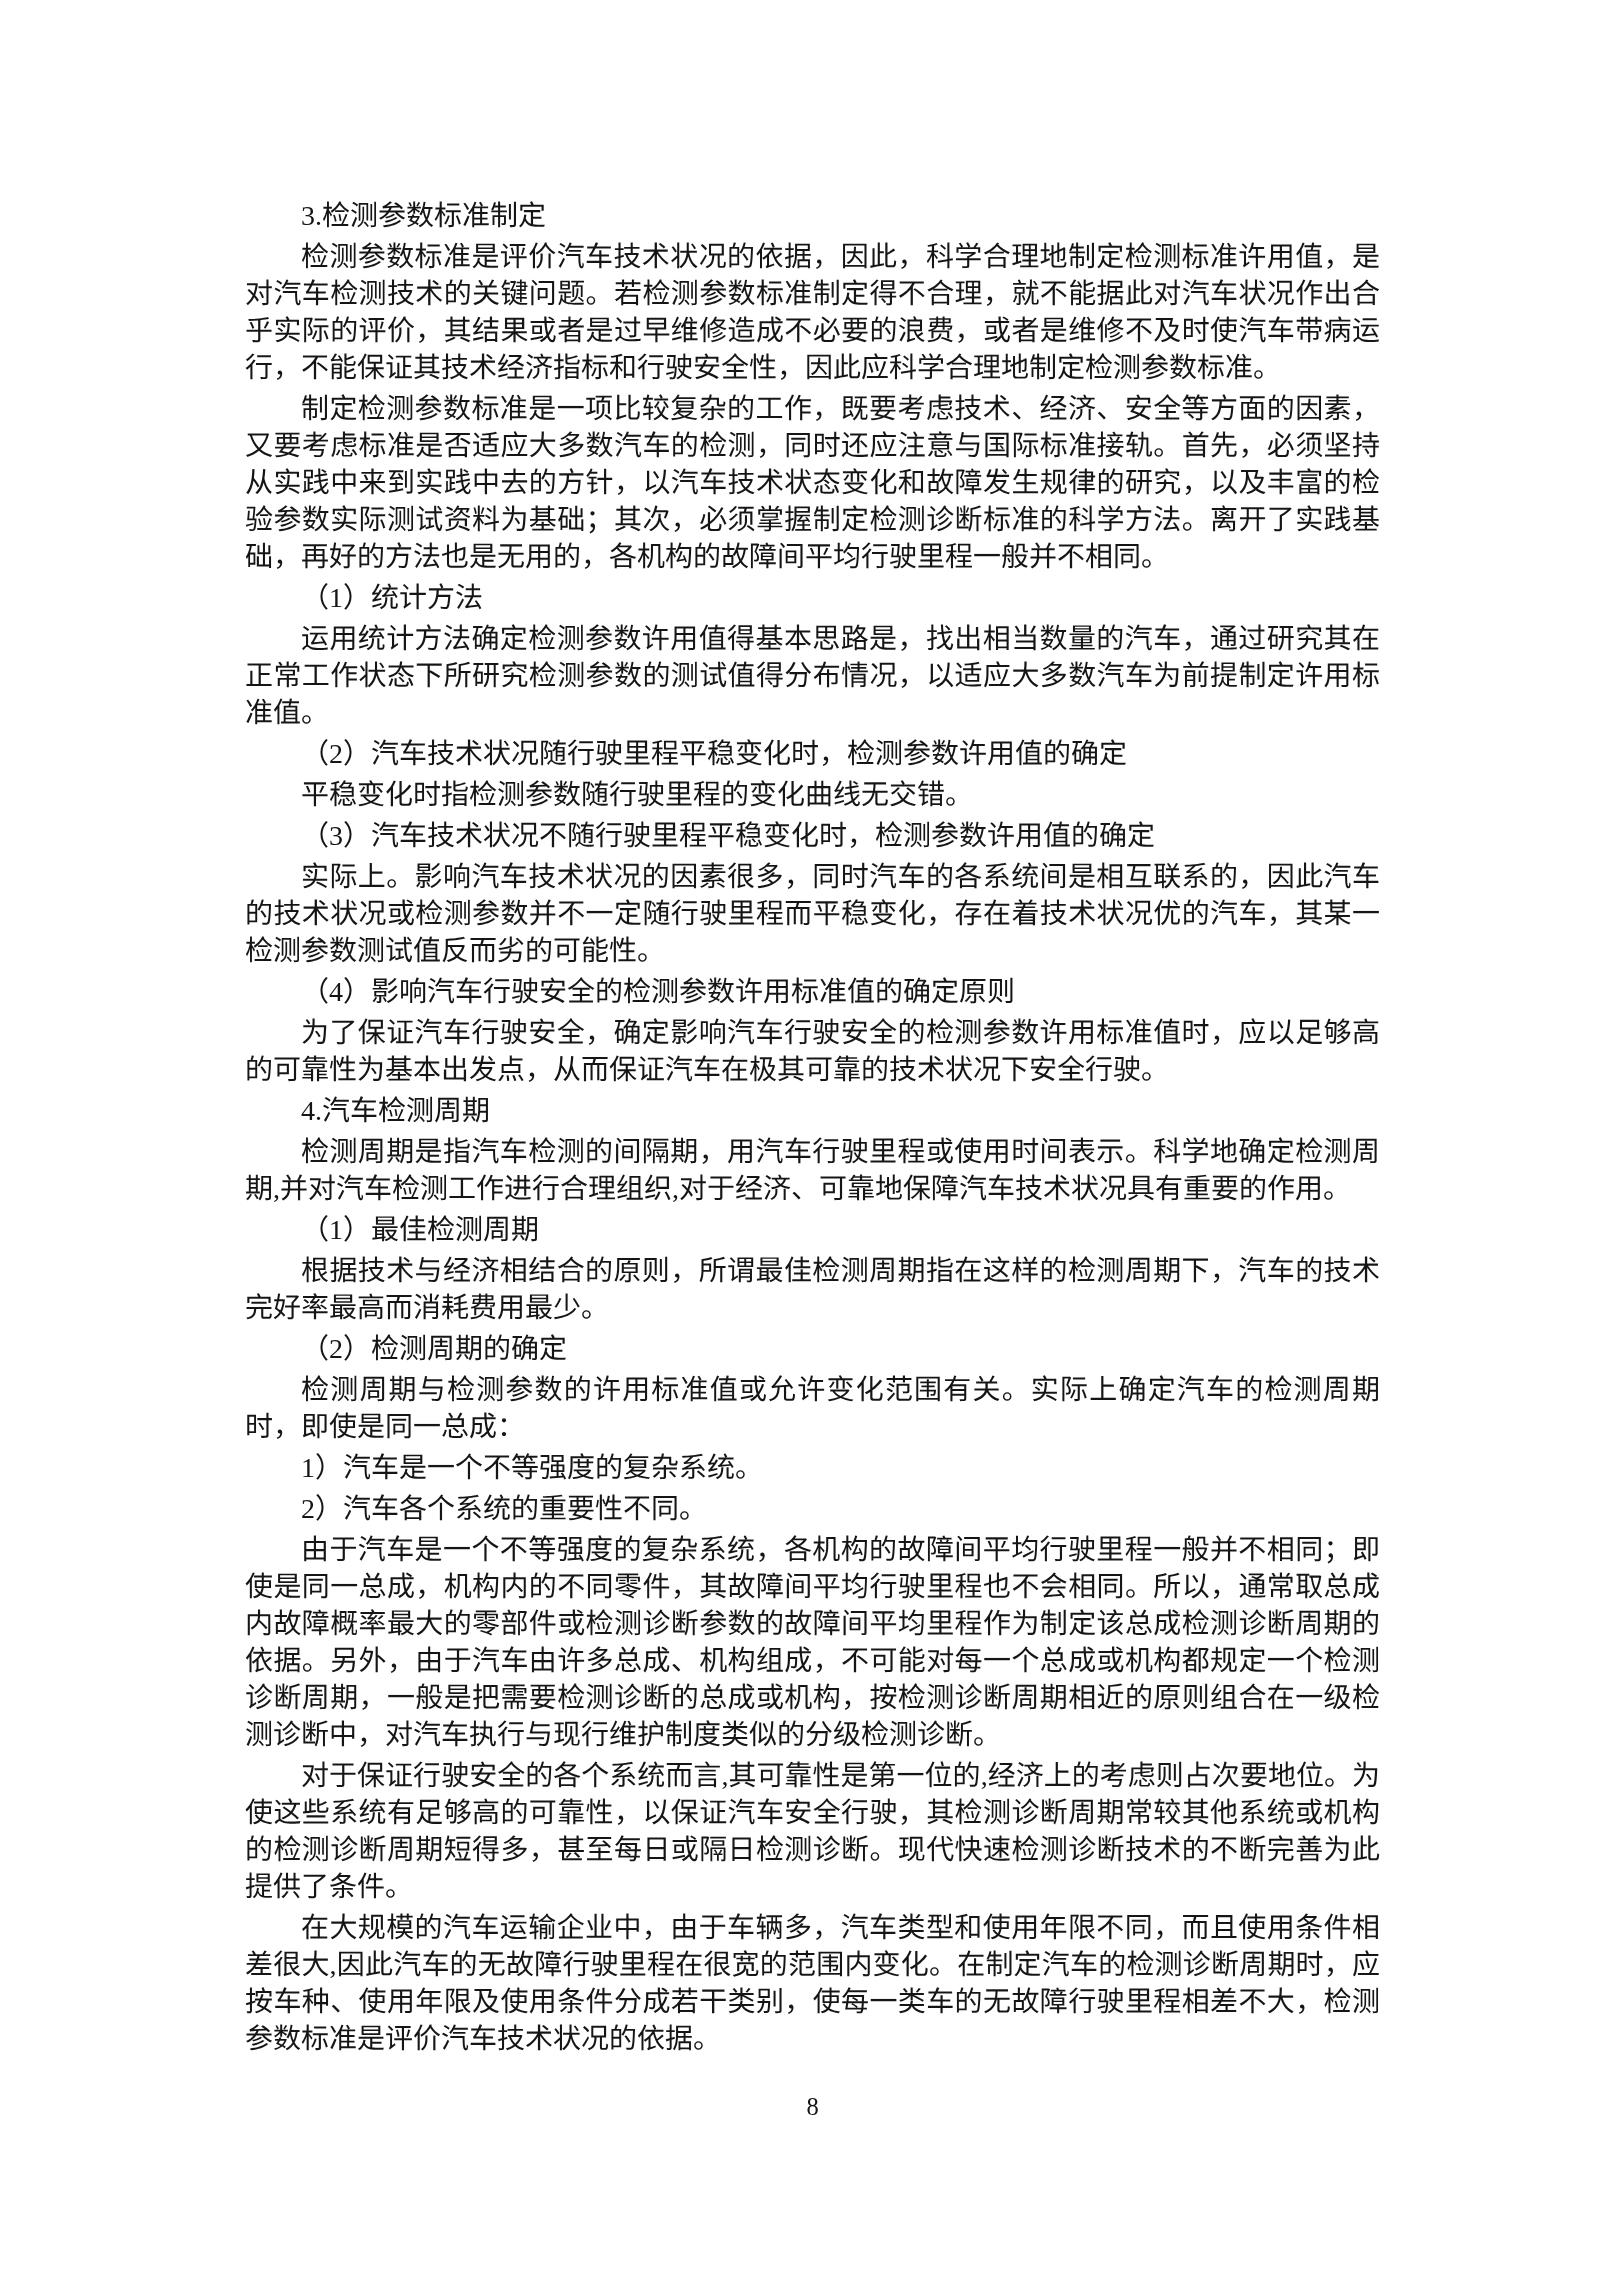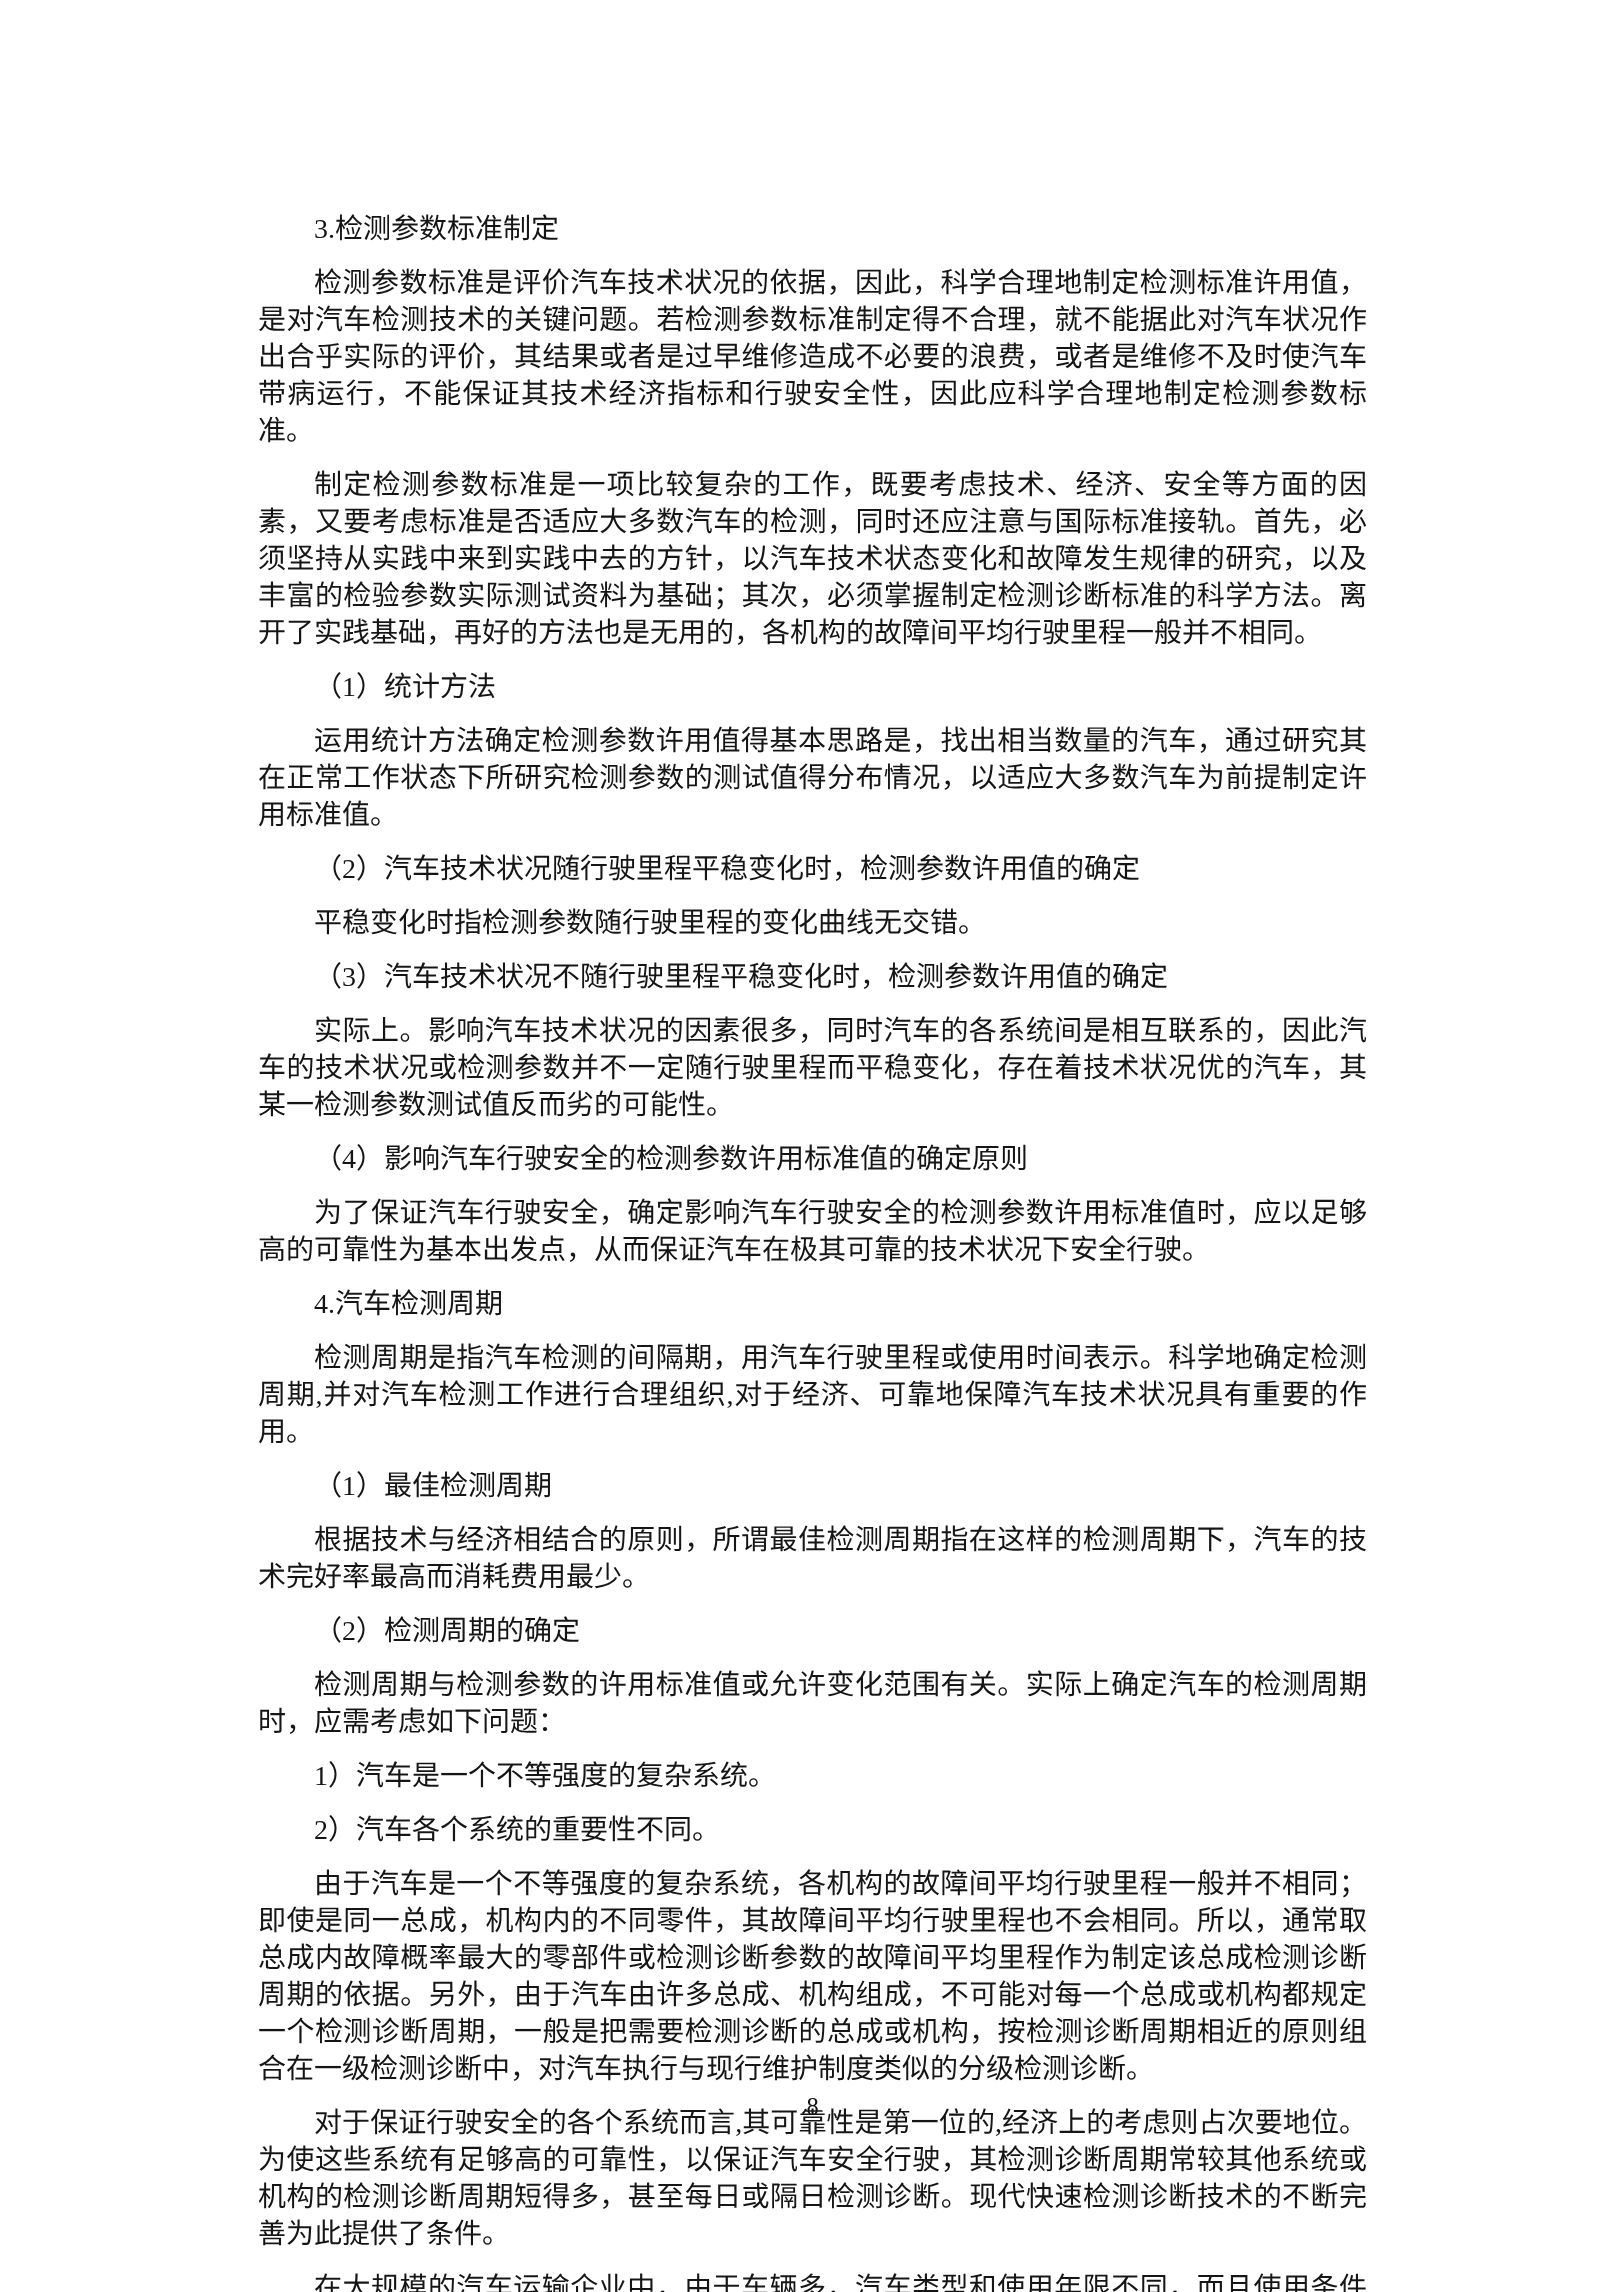--- a/index.html
+++ b/index.html
@@ -15,21 +15,21 @@
     overflow: hidden;
     font-family: "Liberation Serif", "DejaVu Serif", serif;
   }
   .content {
     position: absolute;
     left: 241px;
     top: 193px;
     width: 1143px;
   }
   .content p {
-    margin: 17px;
+    margin: 4px;
     padding: 0;
     font-size: 28px;
     line-height: 37px;
     color: #151515;
     text-align: justify;
     text-indent: 2em;
     word-break: break-all;
     letter-spacing: 0;
   }
   .page-number {
@@ -57,21 +57,21 @@
     <p>平稳变化时指检测参数随行驶里程的变化曲线无交错。</p>
     <p>（3）汽车技术状况不随行驶里程平稳变化时，检测参数许用值的确定</p>
     <p>实际上。影响汽车技术状况的因素很多，同时汽车的各系统间是相互联系的，因此汽车的技术状况或检测参数并不一定随行驶里程而平稳变化，存在着技术状况优的汽车，其某一检测参数测试值反而劣的可能性。</p>
     <p>（4）影响汽车行驶安全的检测参数许用标准值的确定原则</p>
     <p>为了保证汽车行驶安全，确定影响汽车行驶安全的检测参数许用标准值时，应以足够高的可靠性为基本出发点，从而保证汽车在极其可靠的技术状况下安全行驶。</p>
     <p>4.汽车检测周期</p>
     <p>检测周期是指汽车检测的间隔期，用汽车行驶里程或使用时间表示。科学地确定检测周期,并对汽车检测工作进行合理组织,对于经济、可靠地保障汽车技术状况具有重要的作用。</p>
     <p>（1）最佳检测周期</p>
     <p>根据技术与经济相结合的原则，所谓最佳检测周期指在这样的检测周期下，汽车的技术完好率最高而消耗费用最少。</p>
     <p>（2）检测周期的确定</p>
-    <p>检测周期与检测参数的许用标准值或允许变化范围有关。实际上确定汽车的检测周期时，应需考虑如下问题：</p>
+    <p>检测周期与检测参数的许用标准值或允许变化范围有关。实际上确定汽车的检测周期时，即使是同一总成：</p>
     <p>1）汽车是一个不等强度的复杂系统。</p>
     <p>2）汽车各个系统的重要性不同。</p>
     <p>由于汽车是一个不等强度的复杂系统，各机构的故障间平均行驶里程一般并不相同；即使是同一总成，机构内的不同零件，其故障间平均行驶里程也不会相同。所以，通常取总成内故障概率最大的零部件或检测诊断参数的故障间平均里程作为制定该总成检测诊断周期的依据。另外，由于汽车由许多总成、机构组成，不可能对每一个总成或机构都规定一个检测诊断周期，一般是把需要检测诊断的总成或机构，按检测诊断周期相近的原则组合在一级检测诊断中，对汽车执行与现行维护制度类似的分级检测诊断。</p>
     <p>对于保证行驶安全的各个系统而言,其可靠性是第一位的,经济上的考虑则占次要地位。为使这些系统有足够高的可靠性，以保证汽车安全行驶，其检测诊断周期常较其他系统或机构的检测诊断周期短得多，甚至每日或隔日检测诊断。现代快速检测诊断技术的不断完善为此提供了条件。</p>
     <p>在大规模的汽车运输企业中，由于车辆多，汽车类型和使用年限不同，而且使用条件相差很大,因此汽车的无故障行驶里程在很宽的范围内变化。在制定汽车的检测诊断周期时，应按车种、使用年限及使用条件分成若干类别，使每一类车的无故障行驶里程相差不大，检测参数标准是评价汽车技术状况的依据。</p>
   </div>
   <div class="page-number">8</div>
 </div>
 
 

